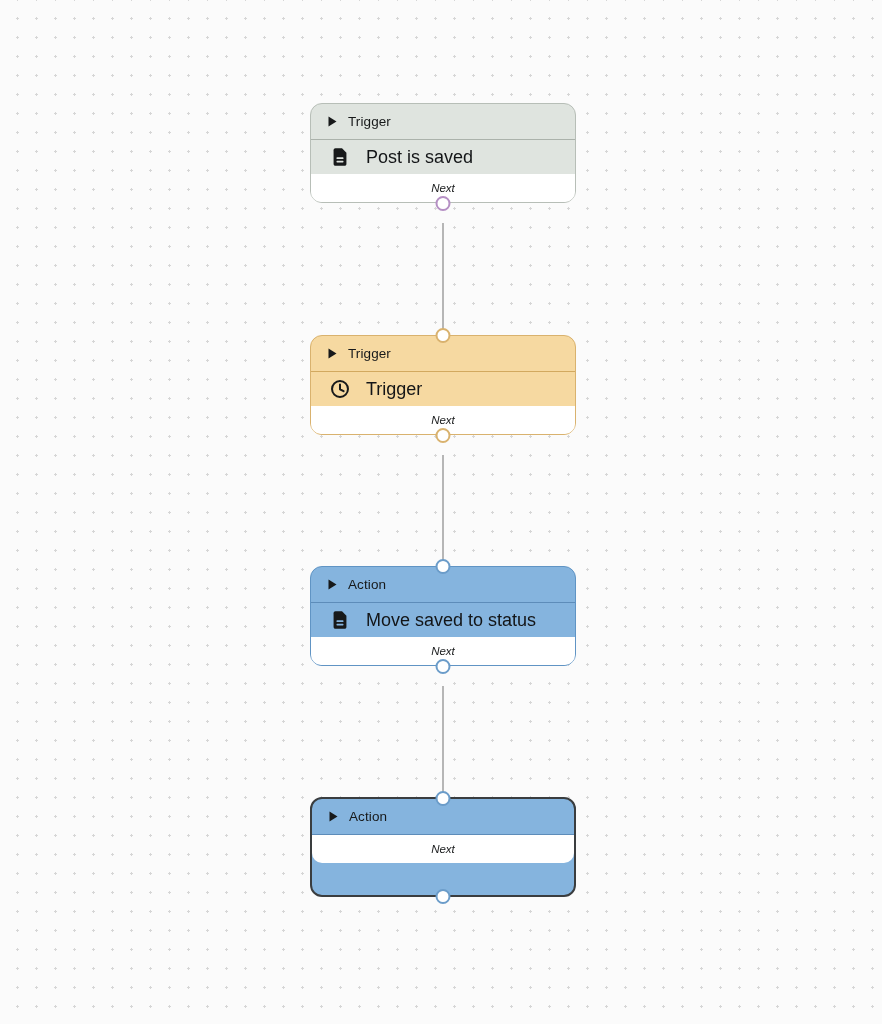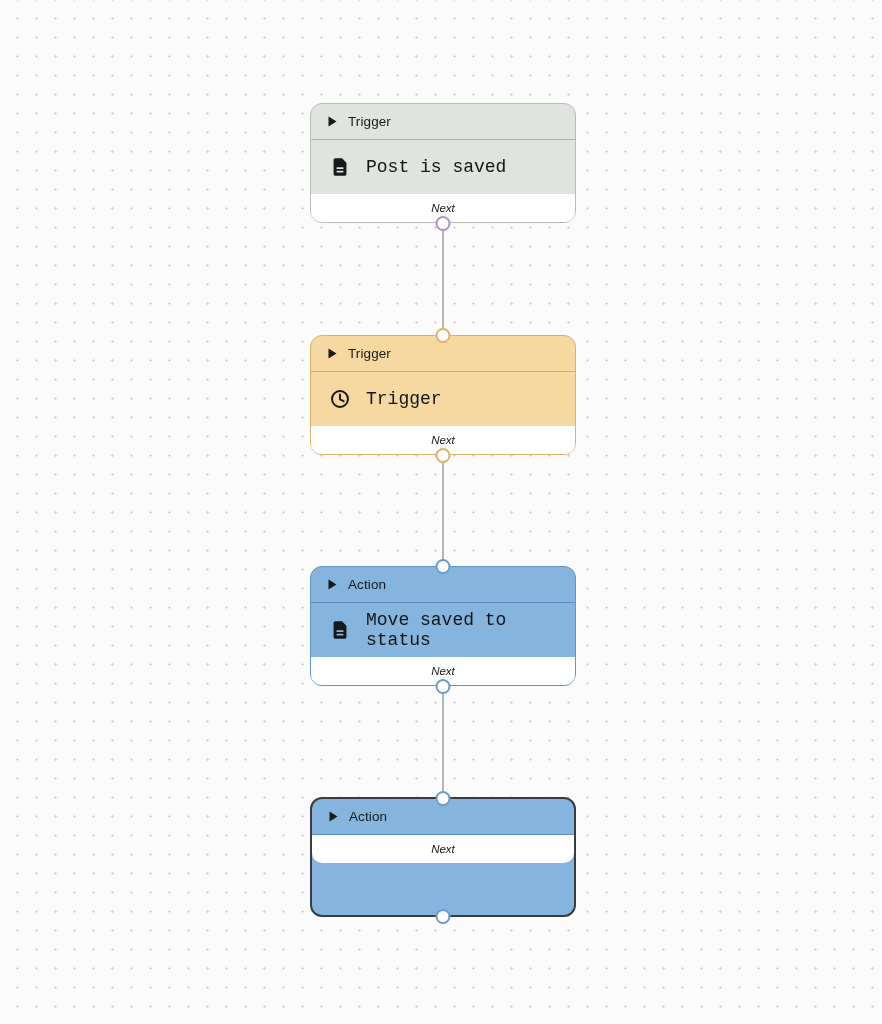--- a/index.html
+++ b/index.html
@@ -18,21 +18,21 @@
     position: absolute;
     left: 441.7px;
     width: 2.6px;
     background: var(--edge, #b6b6b6);
     z-index: 1;
   }
   .node {
     position: absolute;
     left: 310px;
     width: 266px;
-    height: 120px;
+    height: 100px;
     box-sizing: border-box;
     background: var(--bg);
     border: 1.5px solid var(--border);
     border-radius: 12px;
     display: flex;
     flex-direction: column;
     z-index: 2;
   }
   .node.selected { border-width: 2px; }
   .node-header {
@@ -48,21 +48,20 @@
     letter-spacing: 0.1px;
   }
   .node-body {
     flex: 1 1 auto;
     display: flex;
     align-items: center;
     gap: 15px;
     padding: 0 18px;
     font-size: 18px;
     color: #131517;
-    font-family: Liberation Mono, monospace;
   }
   .node-footer {
     flex: 0 0 28px;
     height: 28px;
     background: #ffffff;
     border-radius: 0 0 10px 10px;
     display: flex;
     align-items: center;
     justify-content: center;
     font-size: 11.5px;

